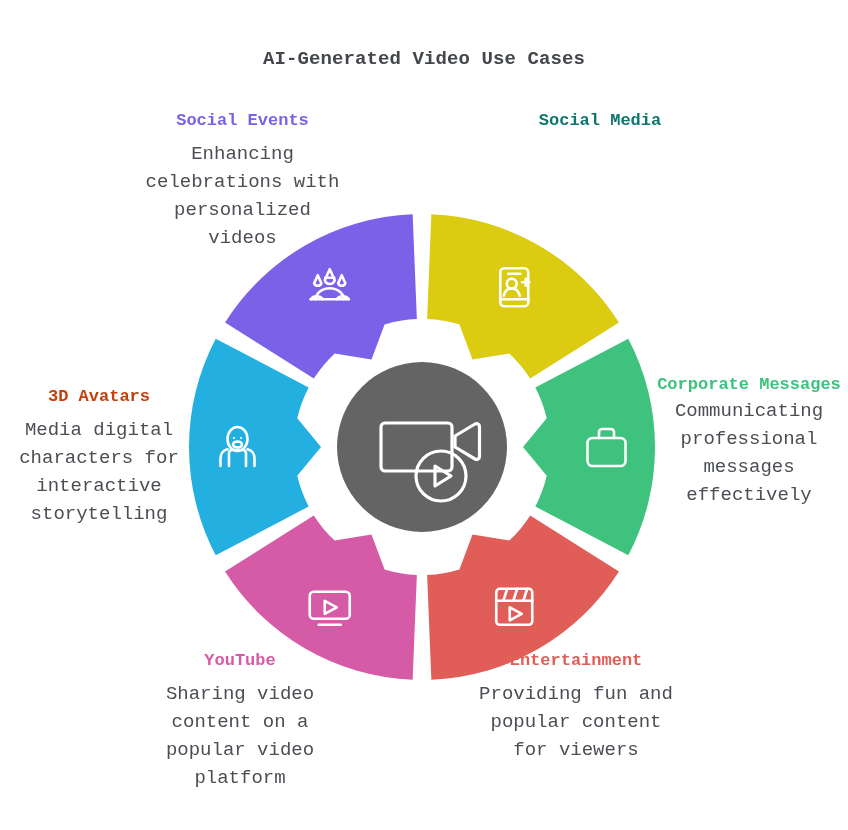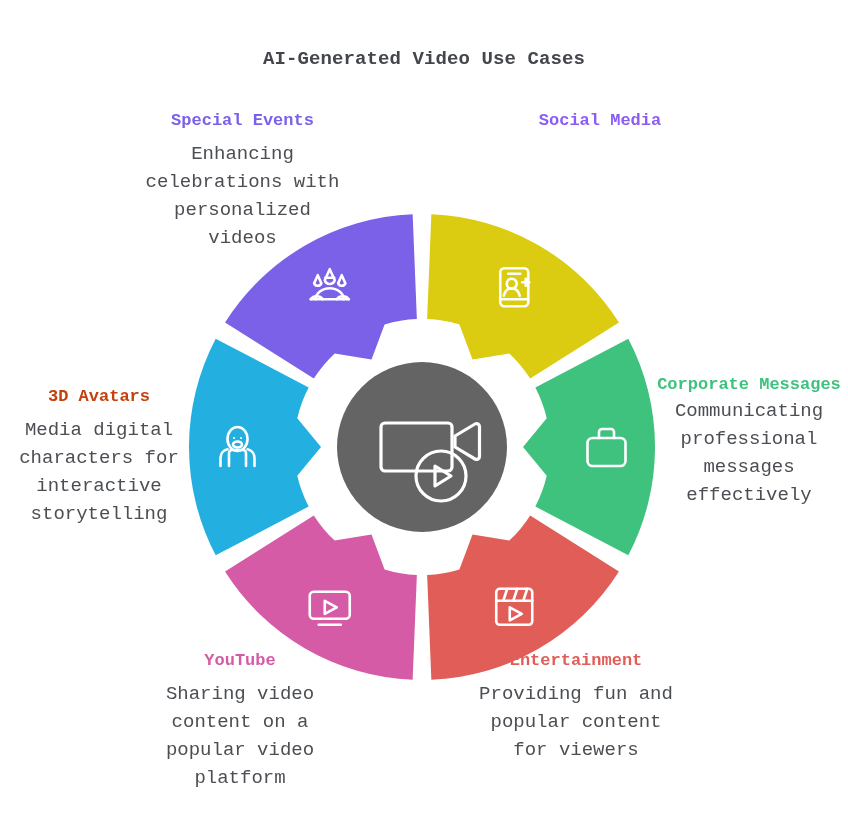--- a/index.html
+++ b/index.html
@@ -67,26 +67,26 @@
   .c-entertain { left: 474px;  top: 650px;  width: 204px; }
 </style>
 </head>
 <body>
 
 <div id="stage">
 
   <div class="title">AI-Generated Video Use Cases</div>
 
   <div class="callout c-special">
-    <div class="heading" style="color:#7B61E8">Special Events</div>
+    <div class="heading" style="color:#7B61E8">Social Events</div>
     <div class="desc">Enhancing celebrations with personalized videos</div>
   </div>
 
   <div class="callout c-social">
-    <div class="heading" style="color:#8b5cf6">Social Media</div>
+    <div class="heading" style="color:#0f766e">Social Media</div>
   </div>
 
   <div class="callout c-avatars">
     <div class="heading" style="color:#c2410c">3D Avatars</div>
     <div class="desc">Media digital characters for interactive storytelling</div>
   </div>
 
   <div class="callout c-youtube">
     <div class="heading" style="color:#D55BA6">YouTube</div>
     <div class="desc">Sharing video content on a popular video platform</div>

